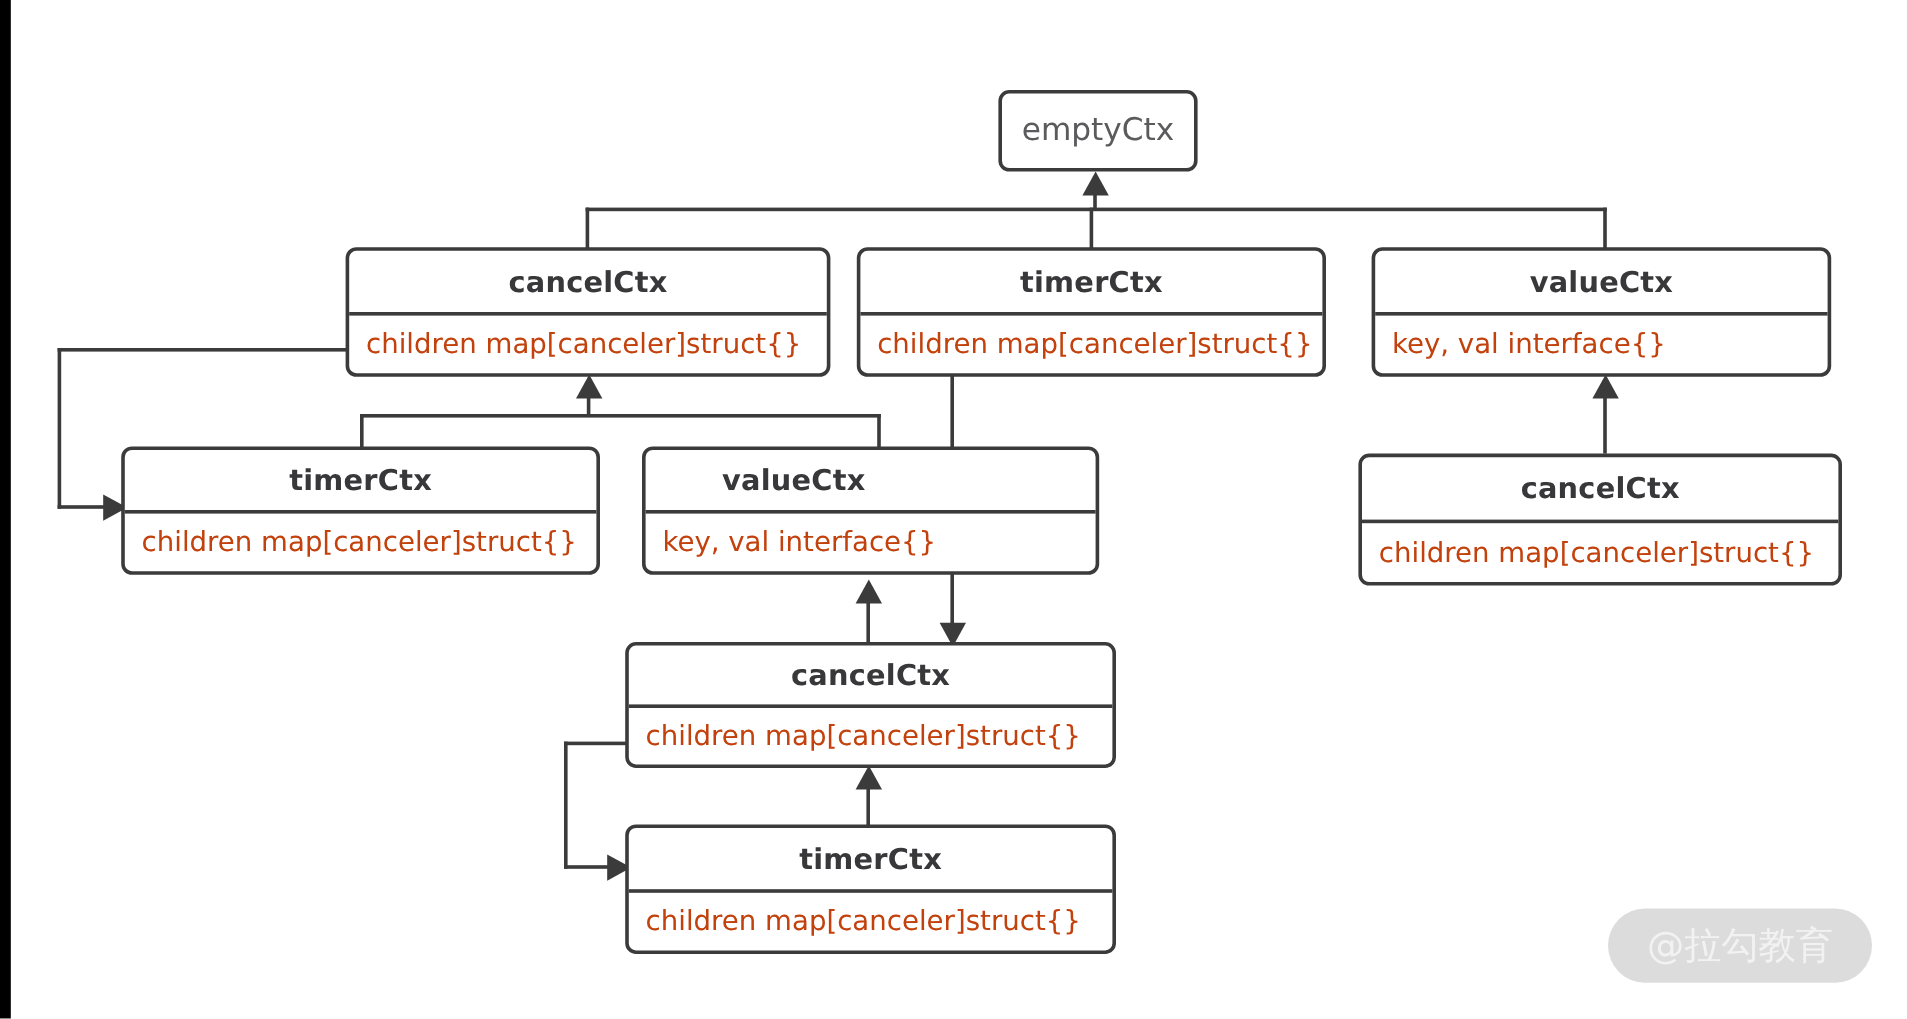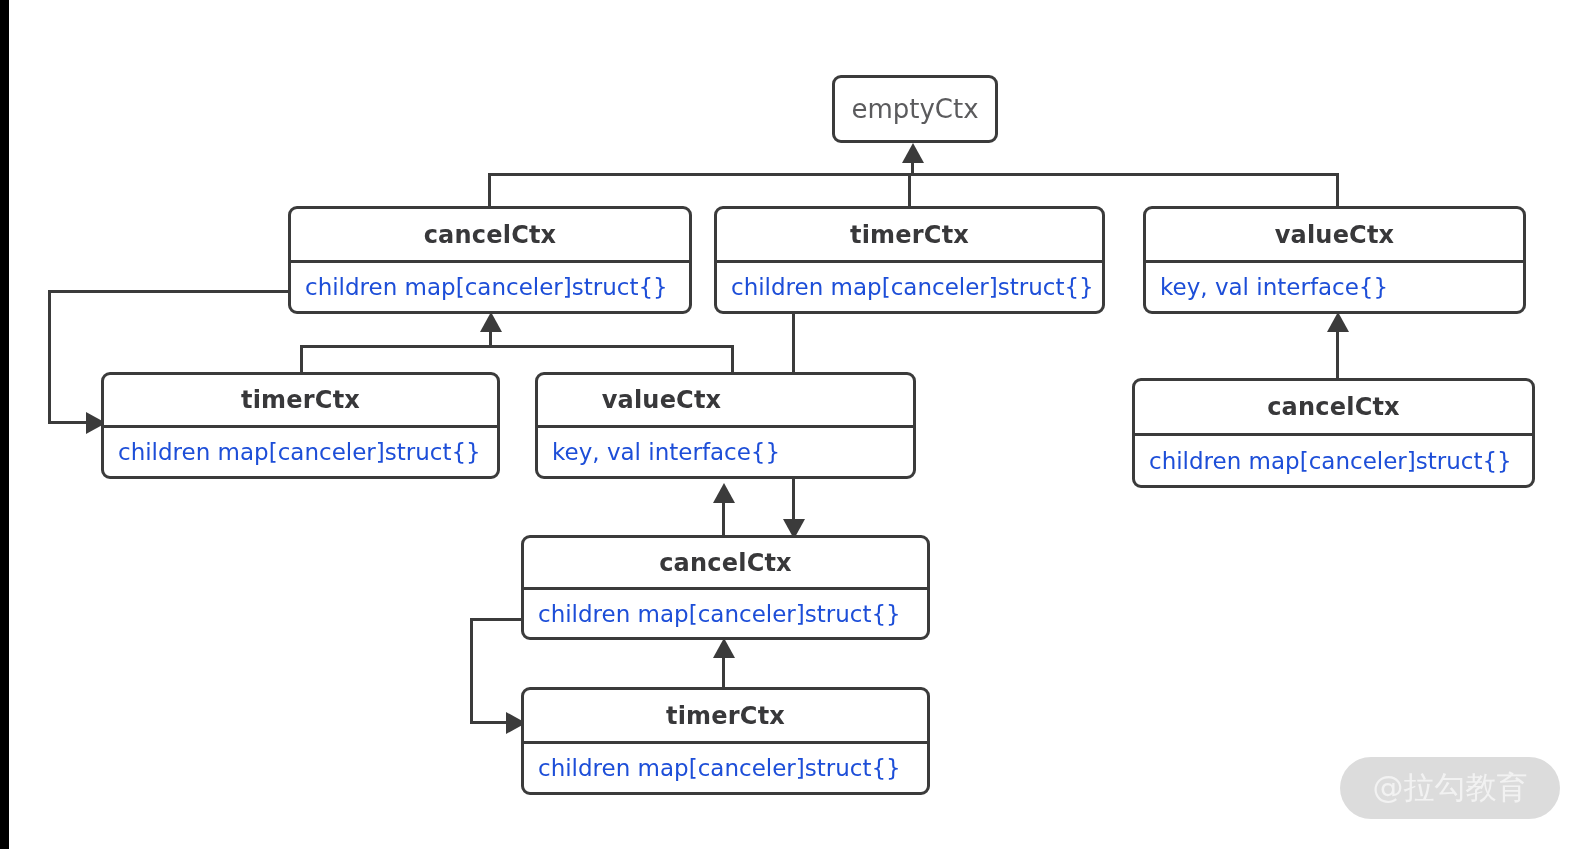--- a/index.html
+++ b/index.html
@@ -47,21 +47,21 @@
     justify-content: center;
   }
   .node .divider {
     width: 100%;
     height: 3px;
     background: #3b3b3b;
   }
   .node .field {
     box-sizing: border-box;
     width: 100%;
-    color: #1d4ed8;
+    color: #c2410c;
     display: flex;
     align-items: center;
     padding-left: 14px;
     white-space: nowrap;
   }
   
   .node.plain {
     display: flex;
     align-items: center;
     justify-content: center;

